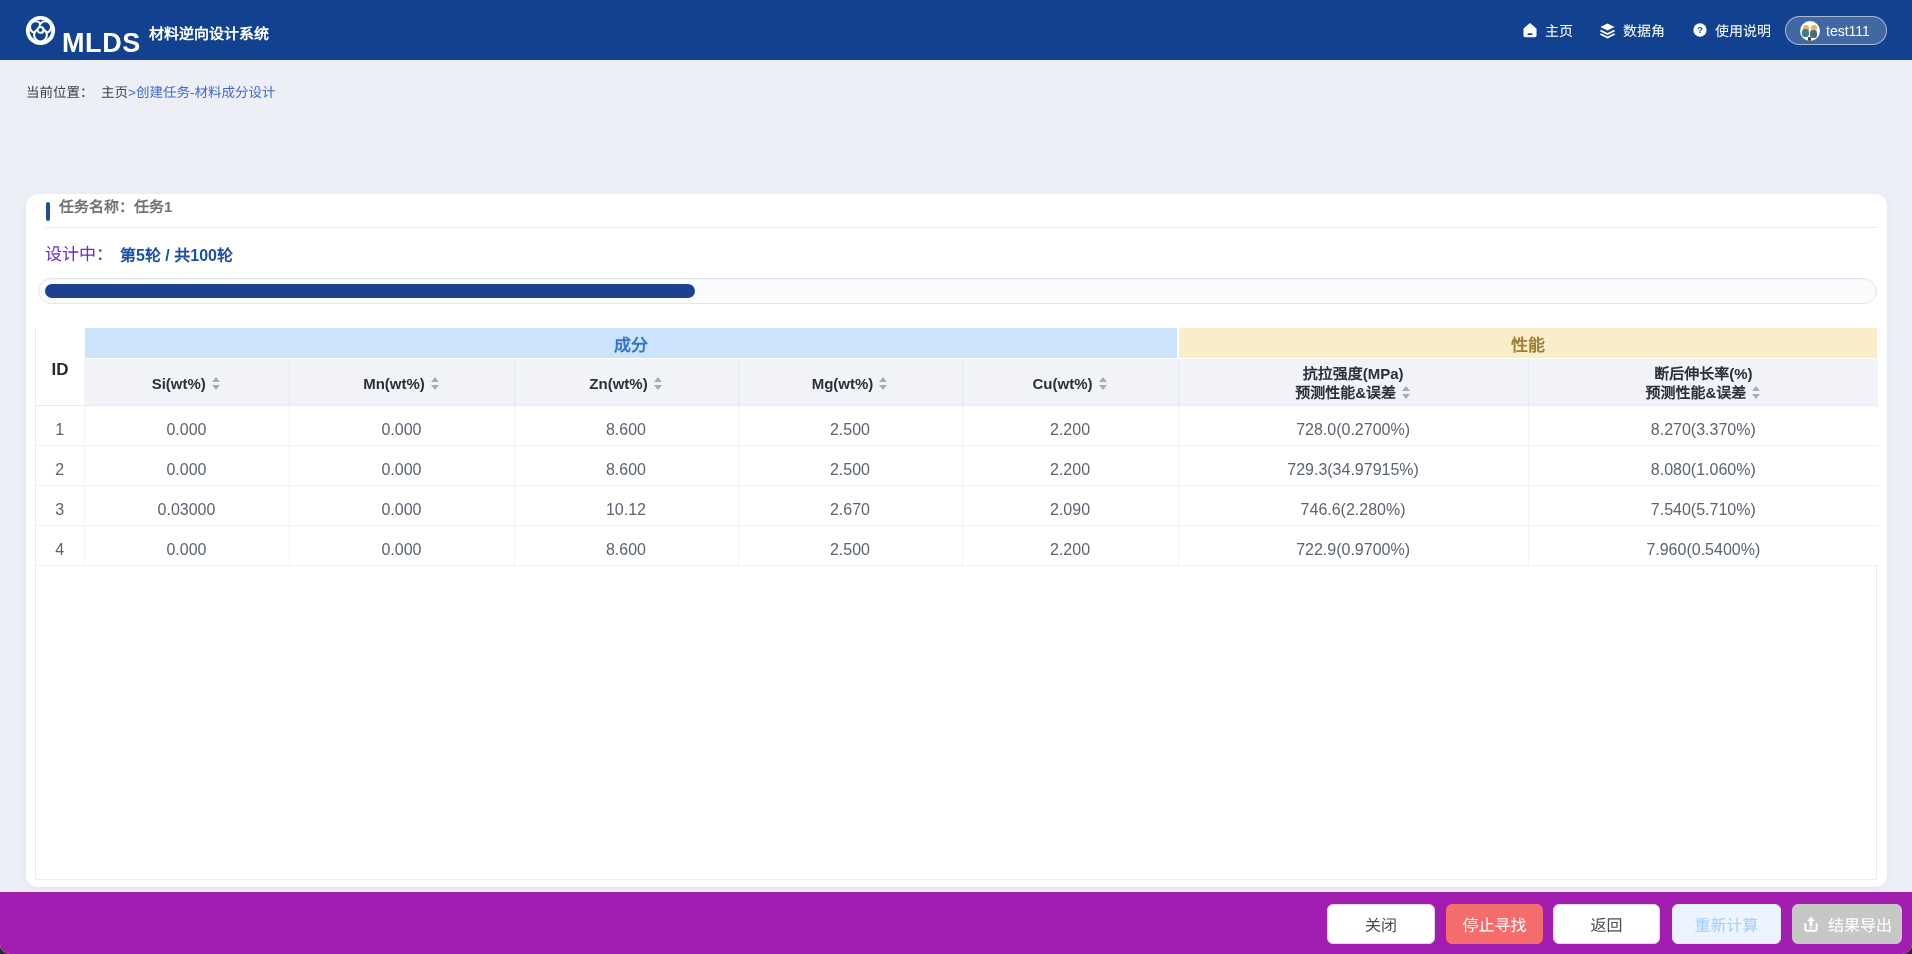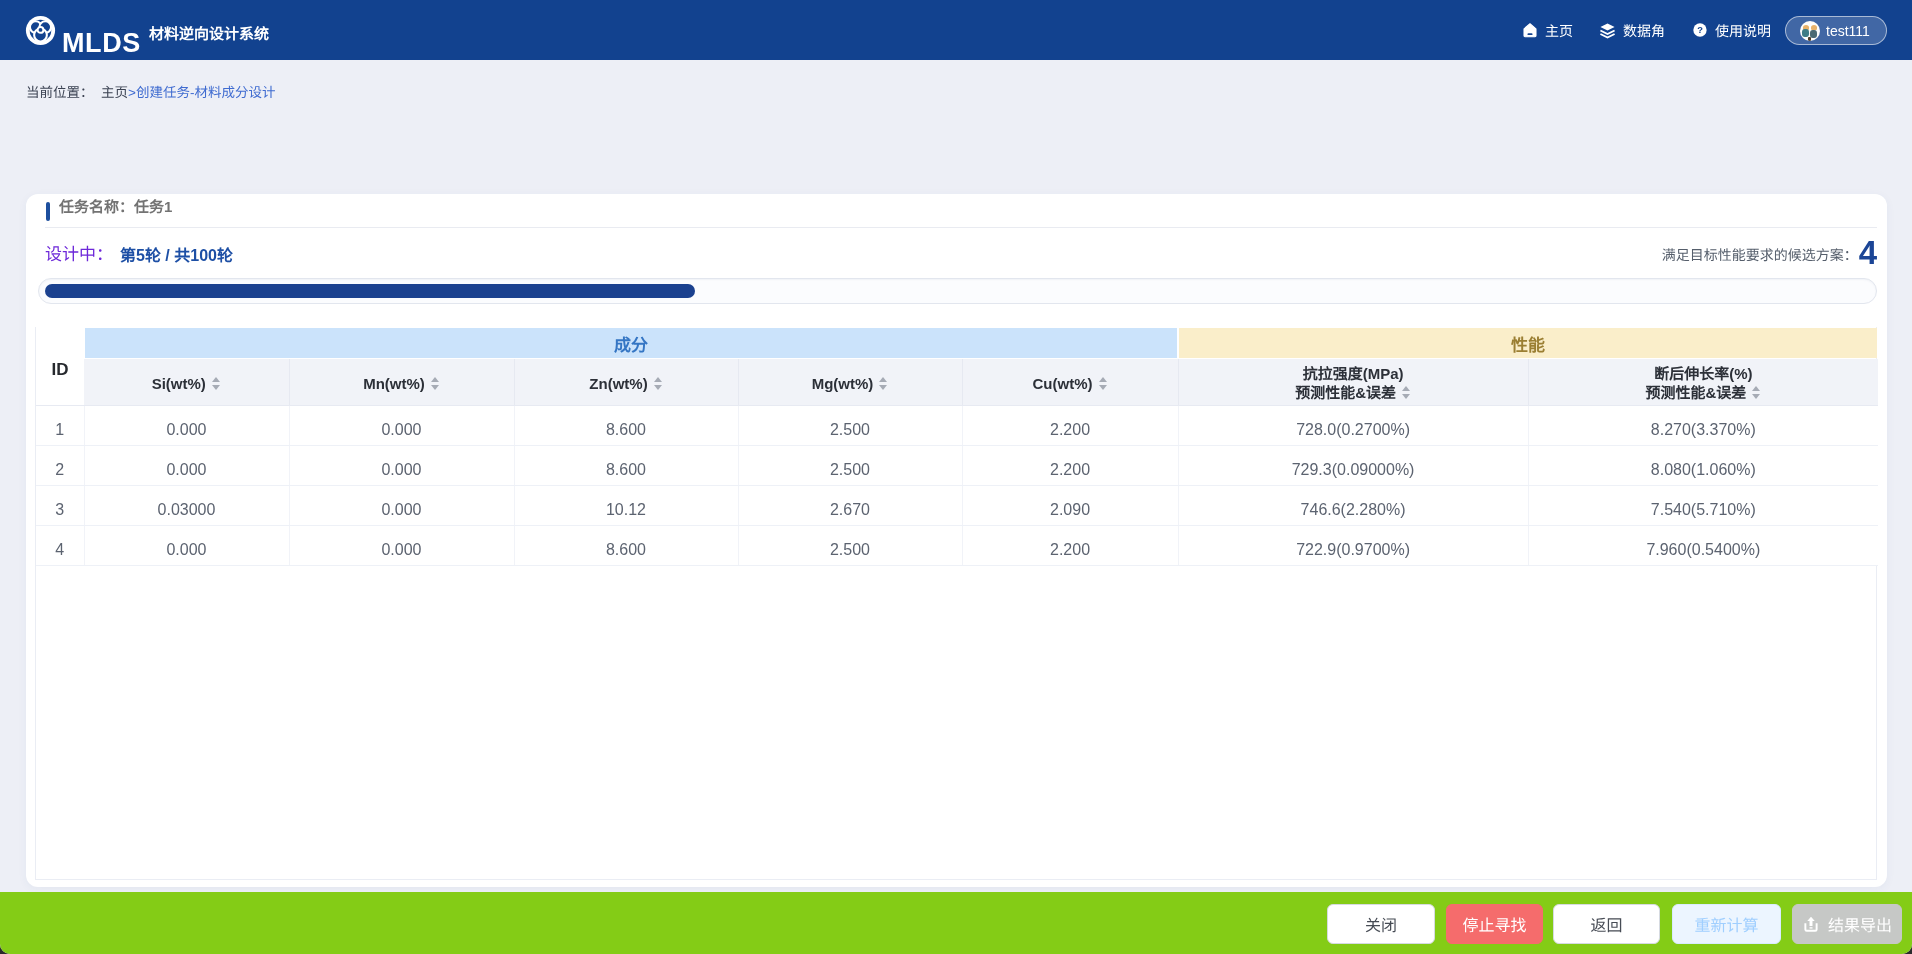--- a/index.html
+++ b/index.html
@@ -57,21 +57,21 @@
 tr.h2 th { background:#f1f3f8; font-weight:bold; color:#2c3038; border-left:1px solid #e6e9f1; border-bottom:1px solid #e7eaf2; line-height:19px; padding-top:3px; }
 tr.h2 th:first-child { border-left:none; }
 tr.data { height:40px; }
 tr.data td { color:#5c6370; font-size:16px; line-height:17px; padding-top:8px; border-left:1px solid #f1f3f8; border-bottom:1px solid #eef1f7; background:#fff; }
 tr.data td:first-child { border-left:none; }
 .caret { display:inline-block; vertical-align:-1px; margin-left:6px; width:9px; }
 .caret i { display:block; width:0; height:0; border-left:4.5px solid transparent; border-right:4.5px solid transparent; }
 .caret .up { border-bottom:5px solid #a6abb5; margin-bottom:3px; }
 .caret .dn { border-top:5px solid #a6abb5; }
 
-.footer { position:absolute; left:0; top:892px; width:1912px; height:62px; background:#84cc16;padding-left:40px; }
+.footer { position:absolute; left:0; top:892px; width:1912px; height:62px; background:#a21caf;padding-left:40px; }
 .btn { position:absolute; top:12px; height:40px; border-radius:6px; font-size:16px; display:flex; align-items:center; justify-content:center; font-family:"Liberation Sans",sans-serif; }
 .btn-plain { background:#fff; border:1px solid #d6dae1; color:#474c55; }
 .btn-red { background:#f56c6c; border:1px solid #f56c6c; color:#fff; }
 .btn-blue-dis { background:#ecf5ff; border:1px solid #d9ecff; color:#a0cfff; }
 .btn-gray { background:#c6c8c6; border:1px solid #c6c8c6; color:#fff; }
 </style>
 </head>
 <body>
 <div id="page">
 
@@ -120,24 +120,20 @@
 
   <div class="breadcrumb">当前位置：&nbsp;&nbsp;主页<span class="blue">&gt;创建任务-材料成分设计</span></div>
 
 
   <div class="card maincard"></div>
   <div class="titlebar"></div>
   <div class="title">任务名称：任务1</div>
   <div class="tdivider"></div>
   <div class="design-label">设计中：</div>
   <div class="design-round">第5轮 / 共100轮</div>
-  <div class="cand">
-      <span class="lbl">满足目标性能要求的候选方案：</span>
-      <span class="num">4</span>
-    </div>
   <div class="ptrack">
       <div class="pfill"></div>
     </div>
 
   <div class="twrap">
     <table>
       <colgroup>
           <col class="cid">
           <col class="c1">
           <col class="c2">
@@ -178,21 +174,21 @@
             <td colspan="2">728.0(0.2700%)</td>
             <td colspan="2">8.270(3.370%)</td>
           </tr>
       <tr class="data">
             <td>2</td>
             <td>0.000</td>
             <td>0.000</td>
             <td>8.600</td>
             <td>2.500</td>
             <td>2.200</td>
-            <td colspan="2">729.3(0.09000%)</td>
+            <td colspan="2">729.3(34.97915%)</td>
             <td colspan="2">8.080(1.060%)</td>
           </tr>
       <tr class="data">
             <td>3</td>
             <td>0.03000</td>
             <td>0.000</td>
             <td>10.12</td>
             <td>2.670</td>
             <td>2.090</td>
             <td colspan="2">746.6(2.280%)</td>

